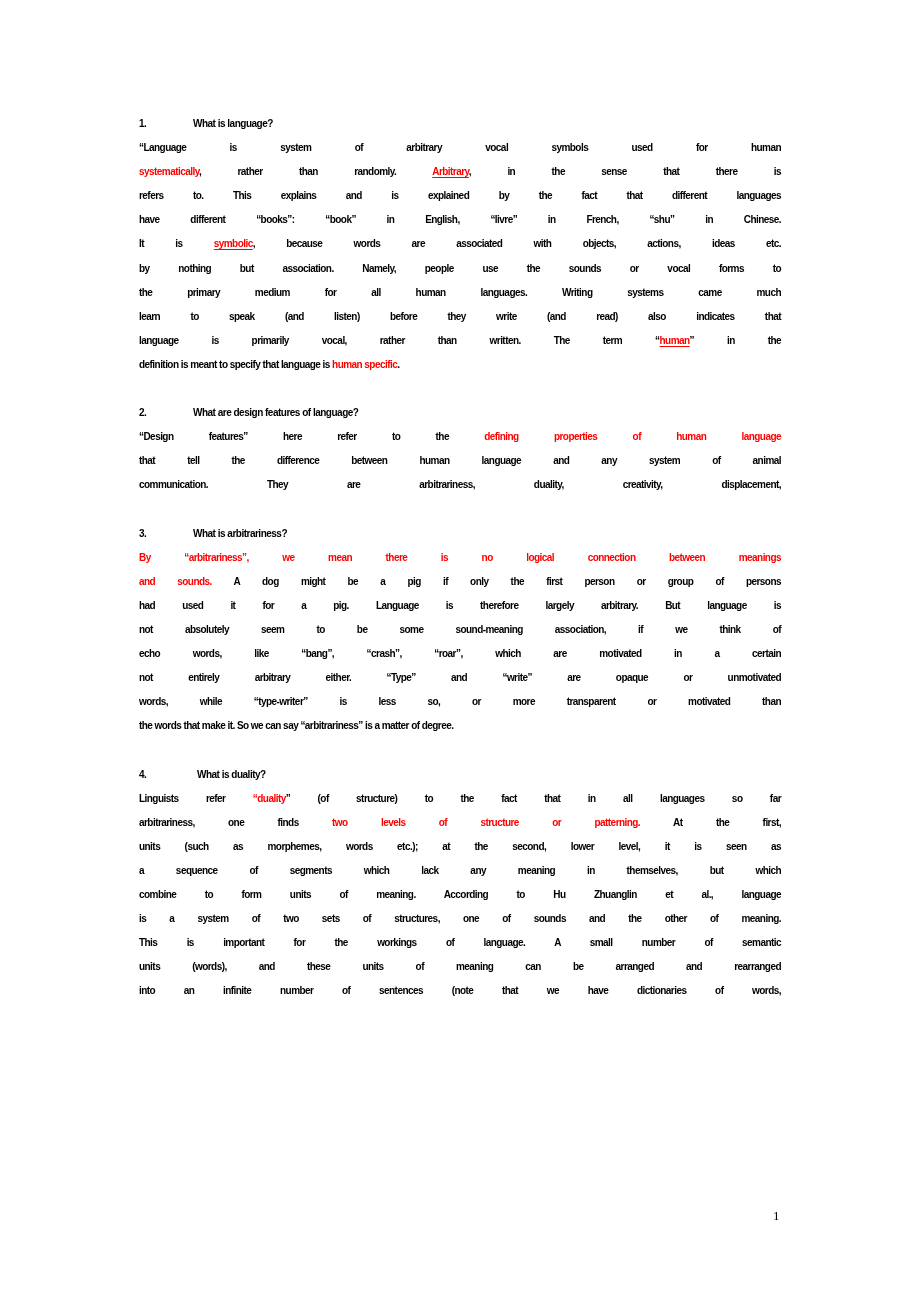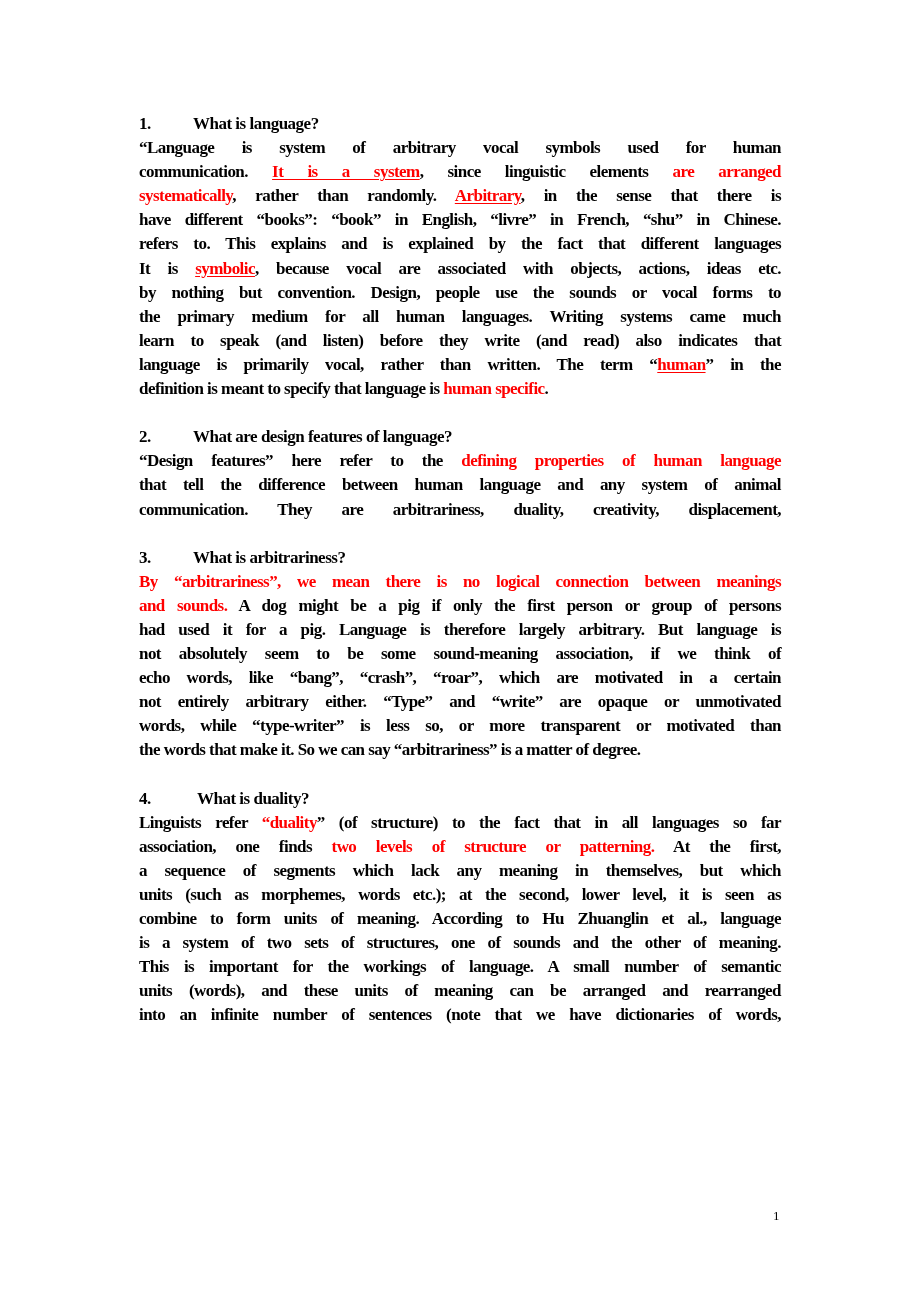--- a/index.html
+++ b/index.html
@@ -1,20 +1,20 @@
 <!DOCTYPE html>
 <html><head>
 <meta charset="utf-8">
 <style>
   html, body { margin: 0; padding: 0; background: #ffffff; }
   body { width: 920px; height: 1302px; position: relative; overflow: hidden; }
   .page {
     position: absolute; left: 139px; top: 112px; width: 642px;
-    font-family: Liberation Serif, serif; font-weight: bold;
-    font-size: 17px; color: #000000;
+    font-family: Liberation Sans, sans-serif; font-weight: bold;
+    font-size: 10px; color: #000000;
   }
   .line {
     height: 24.1px; line-height: 24.1px; white-space: nowrap;
     text-align: justify; text-align-last: justify; letter-spacing: -0.55px;
     word-spacing: 0px;
   }
   .line.last { text-align-last: left; }
   .heading { height: 24.1px; line-height: 24.1px; white-space: nowrap; letter-spacing: -0.5px; }
   .heading .num { display: inline-block; width: 54px; }
   .heading.h4 .num { width: 58px; }
@@ -25,26 +25,25 @@
     position: absolute; left: 773px; top: 1208px;
     font-family: "Liberation Serif", serif; font-size: 13px; color: #000;
   }
 </style>
 </head>
 <body>
 
 <div class="page" id="page">
     <div class="heading"><span class="num">1.</span><span>What is language?</span></div>
     <div class="line"><span>“Language is system of arbitrary vocal symbols used for human</span></div>
-    <div class="line"><span>communication. </span><span class="red u">It is a system</span><span>, since linguistic elements </span><span class="red">are arranged</span></div>
     <div class="line"><span class="red">systematically</span><span>, rather than randomly. </span><span class="red u">Arbitrary</span><span>, in the sense that there is</span></div>
+    <div class="line"><span>refers to. This explains and is explained by the fact that different languages</span></div>
     <div class="line"><span>have different “books”: “book” in English, “livre” in French, “shu” in Chinese.</span></div>
-    <div class="line"><span>refers to. This explains and is explained by the fact that different languages</span></div>
-    <div class="line"><span>It is </span><span class="red u">symbolic</span><span>, because vocal are associated with objects, actions, ideas etc.</span></div>
-    <div class="line"><span>by nothing but convention. Design, people use the sounds or vocal forms to</span></div>
+    <div class="line"><span>It is </span><span class="red u">symbolic</span><span>, because words are associated with objects, actions, ideas etc.</span></div>
+    <div class="line"><span>by nothing but association. Namely, people use the sounds or vocal forms to</span></div>
     <div class="line"><span>the primary medium for all human languages. Writing systems came much</span></div>
     <div class="line"><span>learn to speak (and listen) before they write (and read) also indicates that</span></div>
     <div class="line"><span>language is primarily vocal, rather than written. The term “</span><span class="red u">human</span><span>” in the</span></div>
     <div class="line last"><span>definition is meant to specify that language is </span><span class="red">human specific</span><span>.</span></div>
     <div class="gap"></div>
     <div class="heading"><span class="num">2.</span><span>What are design features of language?</span></div>
     <div class="line"><span>“Design features” here refer to the </span><span class="red">defining properties of human language</span></div>
     <div class="line"><span>that tell the difference between human language and any system of animal</span></div>
     <div class="line"><span>communication. They are arbitrariness, duality, creativity, displacement,</span></div>
     <div class="gap"></div>
@@ -53,22 +52,22 @@
     <div class="line"><span class="red">and sounds.</span><span> A dog might be a pig if only the first person or group of persons</span></div>
     <div class="line"><span>had used it for a pig. Language is therefore largely arbitrary. But language is</span></div>
     <div class="line"><span>not absolutely seem to be some sound-meaning association, if we think of</span></div>
     <div class="line"><span>echo words, like “bang”, “crash”, “roar”, which are motivated in a certain</span></div>
     <div class="line"><span>not entirely arbitrary either. “Type” and “write” are opaque or unmotivated</span></div>
     <div class="line"><span>words, while “type-writer” is less so, or more transparent or motivated than</span></div>
     <div class="line last"><span>the words that make it. So we can say “arbitrariness” is a matter of degree.</span></div>
     <div class="gap"></div>
     <div class="heading h4"><span class="num">4.</span><span>What is duality?</span></div>
     <div class="line"><span>Linguists refer </span><span class="red">“duality</span><span>” (of structure) to the fact that in all languages so far</span></div>
-    <div class="line"><span>association, one finds </span><span class="red">two levels of structure or patterning.</span><span> At the first,</span></div>
+    <div class="line"><span>arbitrariness, one finds </span><span class="red">two levels of structure or patterning.</span><span> At the first,</span></div>
+    <div class="line"><span>units (such as morphemes, words etc.); at the second, lower level, it is seen as</span></div>
     <div class="line"><span>a sequence of segments which lack any meaning in themselves, but which</span></div>
-    <div class="line"><span>units (such as morphemes, words etc.); at the second, lower level, it is seen as</span></div>
     <div class="line"><span>combine to form units of meaning. According to Hu Zhuanglin et al., language</span></div>
     <div class="line"><span>is a system of two sets of structures, one of sounds and the other of meaning.</span></div>
     <div class="line"><span>This is important for the workings of language. A small number of semantic</span></div>
     <div class="line"><span>units (words), and these units of meaning can be arranged and rearranged</span></div>
     <div class="line"><span>into an infinite number of sentences (note that we have dictionaries of words,</span></div>
   </div>
 <div class="page-number">1</div>
 
 </body></html>

